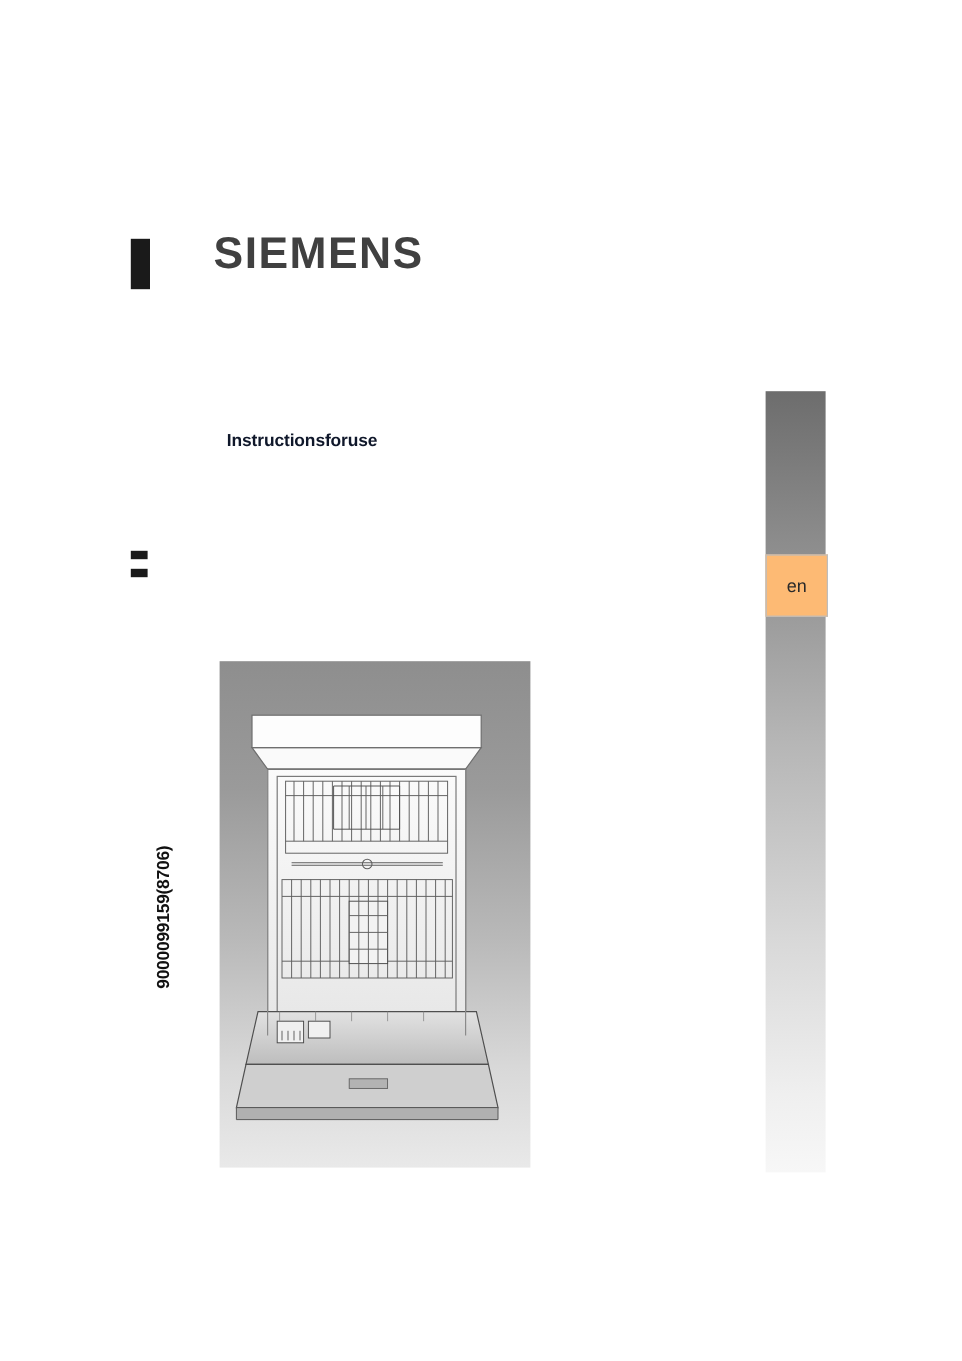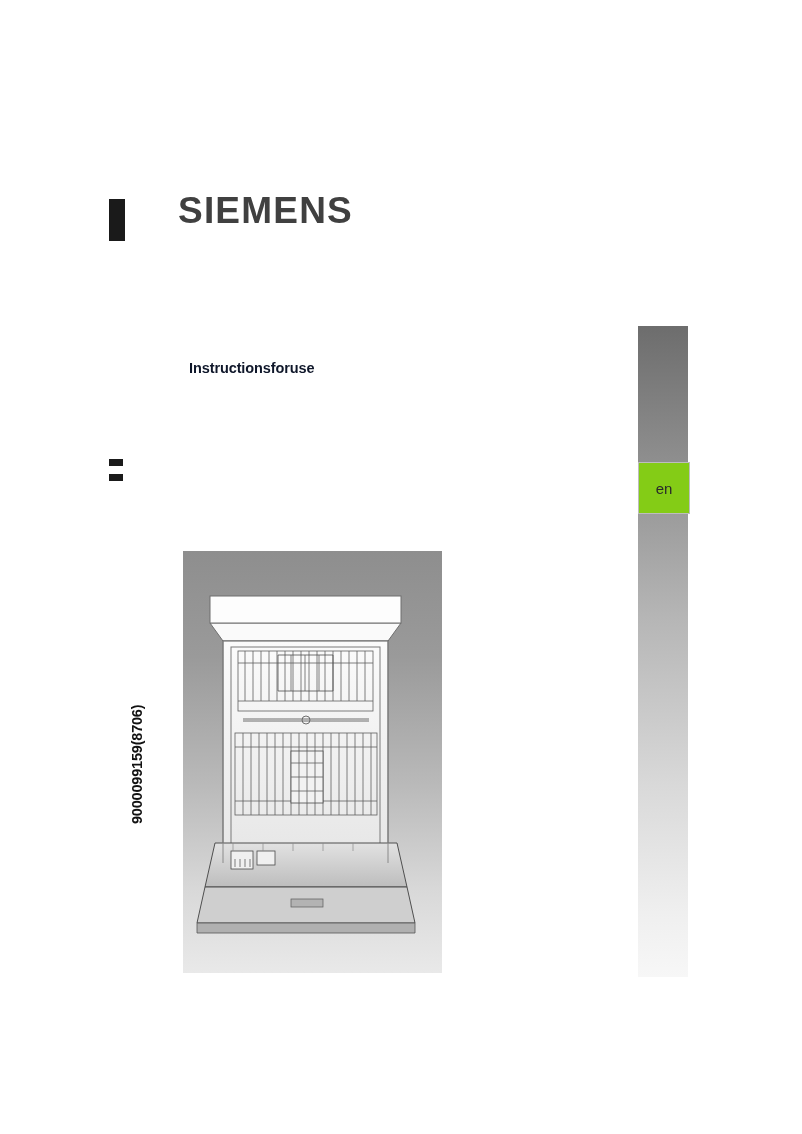--- a/index.html
+++ b/index.html
@@ -66,21 +66,21 @@
     width: 50px;
     height: 651px;
     background: linear-gradient(to bottom, #6d6d6d 0%, #8a8a8a 18%, #b6b6b6 45%, #d8d8d8 70%, #efefef 90%, #f7f7f7 100%);
   }
   .lang-box {
     position: absolute;
     left: 638px;
     top: 462px;
     width: 50px;
     height: 50px;
-    background: #84cc16;
+    background: #fdba74;
     border: 1px solid #bdbdbd;
     display: flex;
     align-items: center;
     justify-content: center;
     font-size: 15px;
     color: #2a2a2a;
   }
 
   
   .doc-number {

